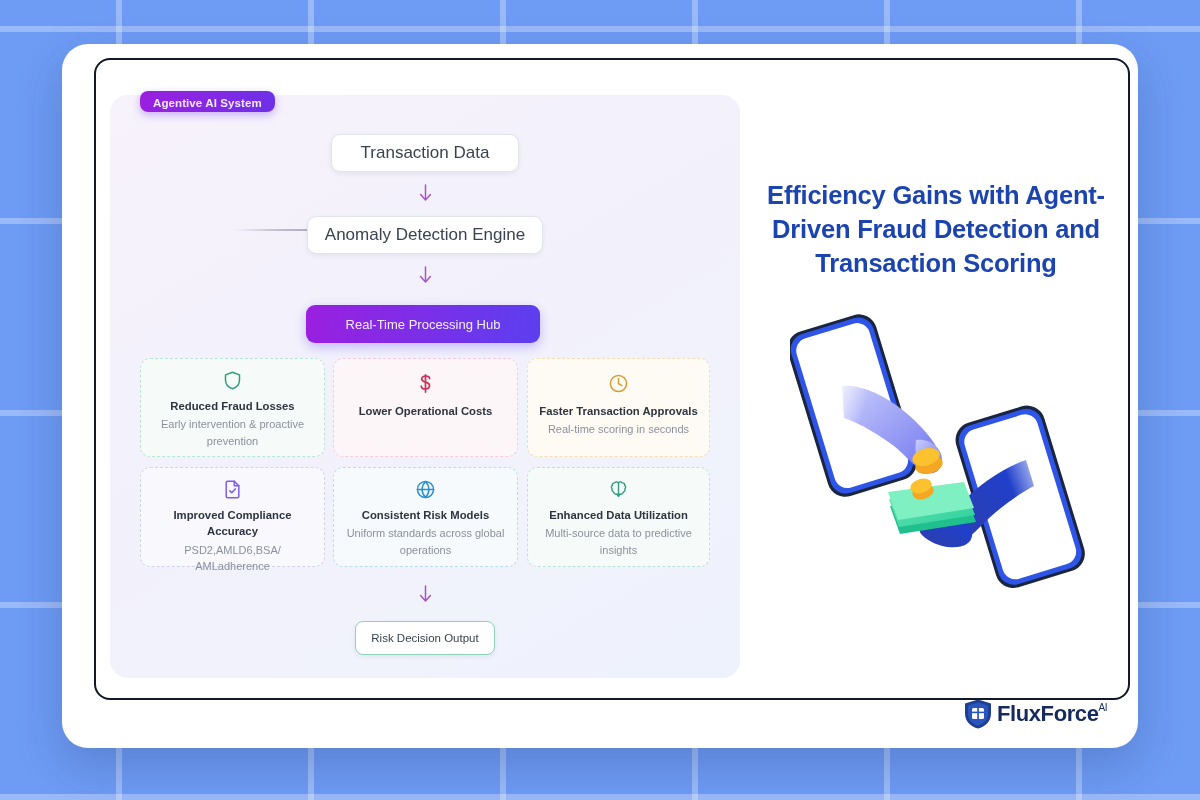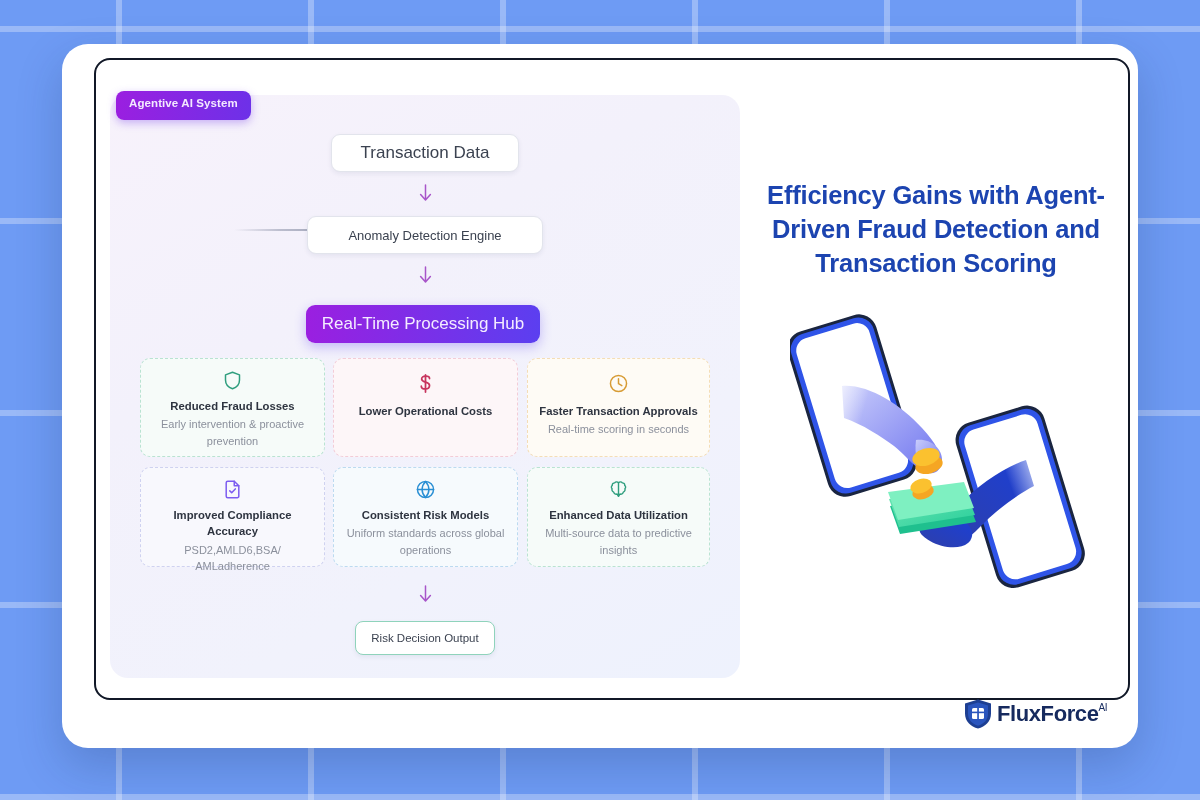--- a/index.html
+++ b/index.html
@@ -36,47 +36,47 @@
     opacity:.75;
   }
 
   
   .diagram-panel{
     position:absolute; left:110px; top:95px; width:630px; height:583px;
     border-radius:18px;
     background:linear-gradient(150deg,#f7f2fb 0%, #f3f1fb 35%, #f1f2fc 70%, #eef2fd 100%);
   }
   .panel-badge{
-    position:absolute; left:116px; top:91px;
+    position:absolute; left:140px; top:91px;
     background:linear-gradient(95deg,#9b1fe0 0%, #6d31e8 100%);
     color:#f3e9ff; font-size:11.5px; font-weight:600;
-    padding:6px 13px 11px; border-radius:8px;
+    padding:6px 13px 3px; border-radius:8px;
     box-shadow:0 3px 8px rgba(109,49,232,.35);
     letter-spacing:.1px;
   }
 
   .flow{ position:absolute; left:0; top:0; width:100%; }
 
   .node{
     position:absolute;
     background:#ffffff;
     border:1px solid #e2e4ec;
     border-radius:9px;
     color:#3b4250;
     display:flex; align-items:center; justify-content:center;
     box-shadow:0 2px 5px rgba(30,40,80,.07);
     white-space:nowrap;
   }
   .node-transaction{ left:331px; top:134px; width:188px; height:38px; font-size:17px; }
-  .node-anomaly   { left:307px; top:216px; width:236px; height:38px; font-size:13px; }
+  .node-anomaly   { left:307px; top:216px; width:236px; height:38px; font-size:17px; }
   .node-hub{
     position:absolute; left:306px; top:305px; width:234px; height:38px;
     border-radius:9px; display:flex; align-items:center; justify-content:center;
     background:linear-gradient(95deg,#9b1fe0 0%, #5b3ff0 100%);
-    color:#f4ecff; font-size:17px;
+    color:#f4ecff; font-size:13px;
     box-shadow:0 4px 12px rgba(91,63,240,.32);
   }
   .node-output{
     position:absolute; left:355px; top:621px; width:140px; height:34px;
     background:#ffffff; border:1px solid #8fd3bb; border-radius:8px;
     display:flex; align-items:center; justify-content:center;
     font-size:11.5px; color:#3b4250;
     box-shadow:0 2px 5px rgba(30,40,80,.07);
   }
 

